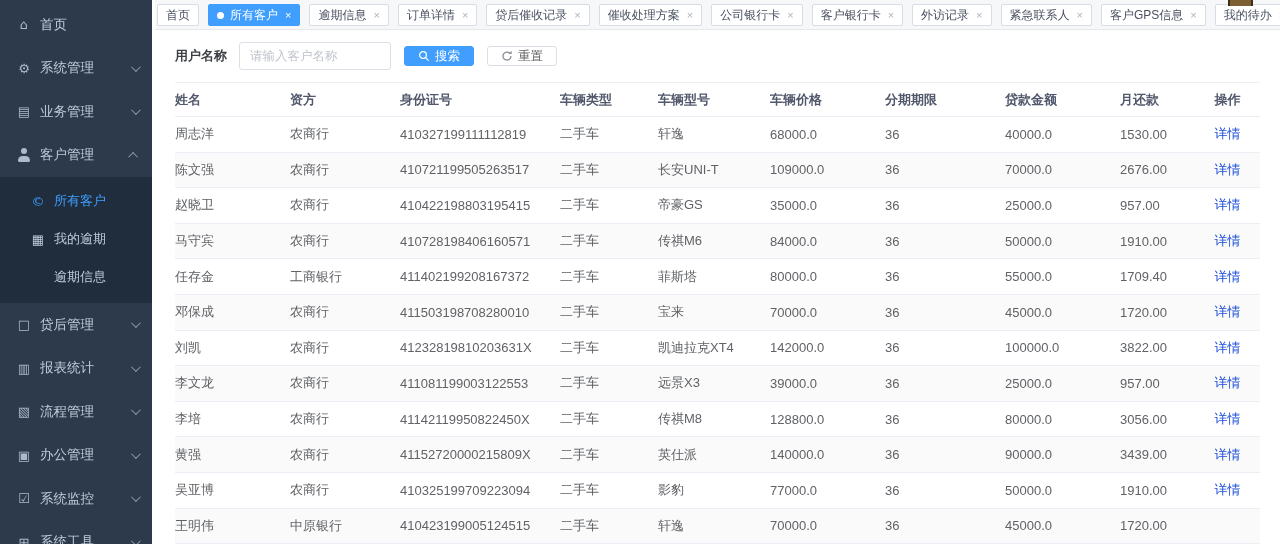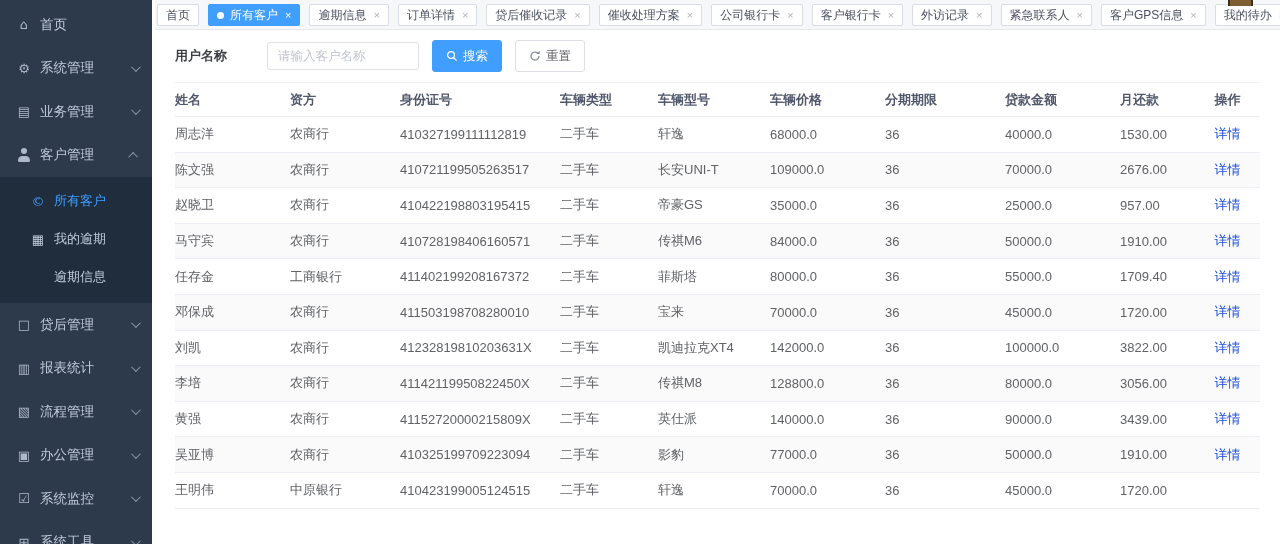--- a/index.html
+++ b/index.html
@@ -30,23 +30,23 @@
   .tab .dot{width:7px;height:7px;border-radius:50%;background:#fff;margin-right:6px;}
   .tab .close{margin-left:7px;font-size:11px;line-height:1;color:#aeb3bd;cursor:pointer;}
   .tab.active .close{color:#fff;}
   .clipped-gold{position:absolute;left:1073px;top:0;width:21px;height:6px;background:#7d5f33;border-left:2px solid #3a2f1a;border-right:2px solid #3a2f1a;}
 
   .content{flex:1;padding:12px 20px 0;overflow:hidden;background:#fff;}
 
   
   .search-row{display:flex;align-items:center;height:28px;margin-bottom:12px;}
   .s-label{font-size:13px;font-weight:700;color:#3c3f44;margin-right:12px;}
-  .s-input{width:152px;height:28px;box-sizing:border-box;border:1px solid #dcdfe6;border-radius:3px;padding:0 10px;font-size:12.5px;color:#606266;margin-right:13px;outline:none;font-family:inherit;margin-left:28px;}
+  .s-input{width:152px;height:28px;box-sizing:border-box;border:1px solid #dcdfe6;border-radius:3px;padding:0 10px;font-size:12.5px;color:#606266;margin-right:13px;outline:none;font-family:inherit;}
   .s-input::placeholder{color:#c0c4cc;}
-  .btn{display:inline-flex;align-items:center;gap:5px;height:32px;padding:8px 13px;border-radius:3px;font-size:12.5px;cursor:pointer;margin-right:13px;font-family:inherit;}
+  .btn{display:inline-flex;align-items:center;gap:5px;height:20px;padding:8px 13px;border-radius:3px;font-size:12.5px;cursor:pointer;margin-right:13px;font-family:inherit;}
   .btn-primary{background:#409eff;border:1px solid #409eff;color:#fff;}
   .btn-plain{background:#fff;border:1px solid #dcdfe6;color:#606266;}
   .btn svg{display:block;}
 
   
   .tbl{width:100%;border-collapse:collapse;table-layout:fixed;font-size:13px;color:#606266;}
   .tbl th{height:33px;text-align:left;font-weight:700;color:#51586b;border-top:1px solid #eef0f4;border-bottom:1px solid #ebeef5;padding:0;overflow:hidden;white-space:nowrap;margin-left:20px;}
   .tbl td{height:34.6px;border-bottom:1px solid #ebeef5;padding:0;overflow:hidden;white-space:nowrap;}
   .tbl tbody tr:nth-child(even){background:#fafafa;}
   .tbl th:last-child,.tbl td:last-child{text-align:center;}
@@ -292,20 +292,32 @@
               <td>41232819810203631X</td>
               <td>二手车</td>
               <td>凯迪拉克XT4</td>
               <td>142000.0</td>
               <td>36</td>
               <td>100000.0</td>
               <td>3822.00</td>
               <td><a class="detail-link">详情</a></td>
             </tr>
             <tr>
+              <td>李文龙</td>
+              <td>农商行</td>
+              <td>411081199003122553</td>
+              <td>二手车</td>
+              <td>远景X3</td>
+              <td>39000.0</td>
+              <td>36</td>
+              <td>25000.0</td>
+              <td>957.00</td>
+              <td><a class="detail-link">详情</a></td>
+            </tr>
+            <tr>
               <td>李培</td>
               <td>农商行</td>
               <td>41142119950822450X</td>
               <td>二手车</td>
               <td>传祺M8</td>
               <td>128800.0</td>
               <td>36</td>
               <td>80000.0</td>
               <td>3056.00</td>
               <td><a class="detail-link">详情</a></td>

